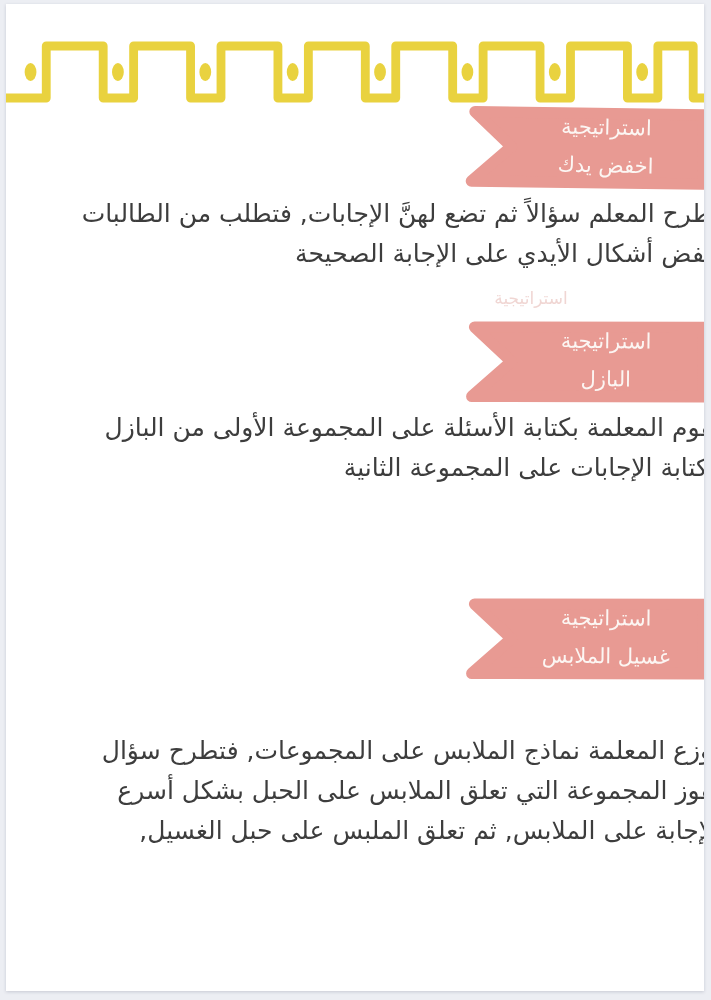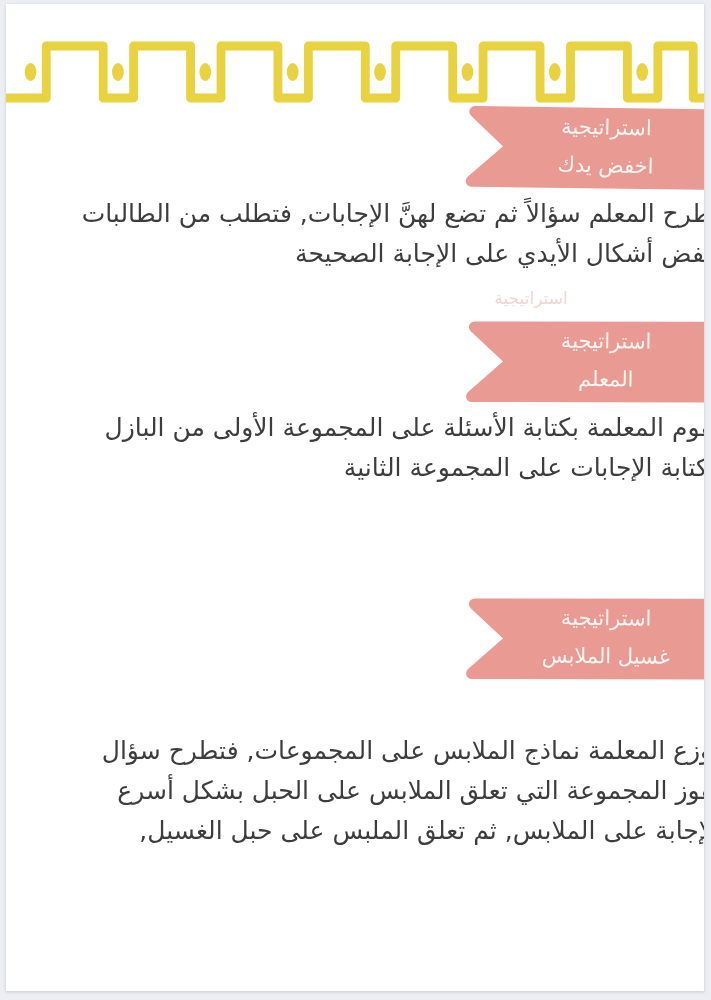--- a/index.html
+++ b/index.html
@@ -121,21 +121,21 @@
       <div class="body-line">تطرح المعلم سؤالاً ثم تضع لهنَّ الإجابات, فتطلب من الطالبات</div>
       <div class="body-line">خفض أشكال الأيدي على الإجابة الصحيحة</div>
     </div>
 
     <div class="ribbon ribbon-2">
       <svg viewBox="0 0 232 80" preserveAspectRatio="none">
         <path d="M7,8 L228,6 L229,73 L5,75 L43,41 Z" stroke-width="11" stroke-linejoin="round" stroke-linecap="round" fill="#e89a93" stroke="#e89a93"></path>
       </svg>
       <div class="ribbon-text">
         <div class="ribbon-line1">استراتيجية</div>
-        <div class="ribbon-line2">المعلم</div>
+        <div class="ribbon-line2">البازل</div>
       </div>
     </div>
 
     <div class="body-block block-2">
       <div class="body-line">تقوم المعلمة بكتابة الأسئلة على المجموعة الأولى من البازل</div>
       <div class="body-line">وكتابة الإجابات على المجموعة الثانية</div>
     </div>
 
     <div class="ribbon ribbon-3">
       <svg viewBox="0 0 232 80" preserveAspectRatio="none">

